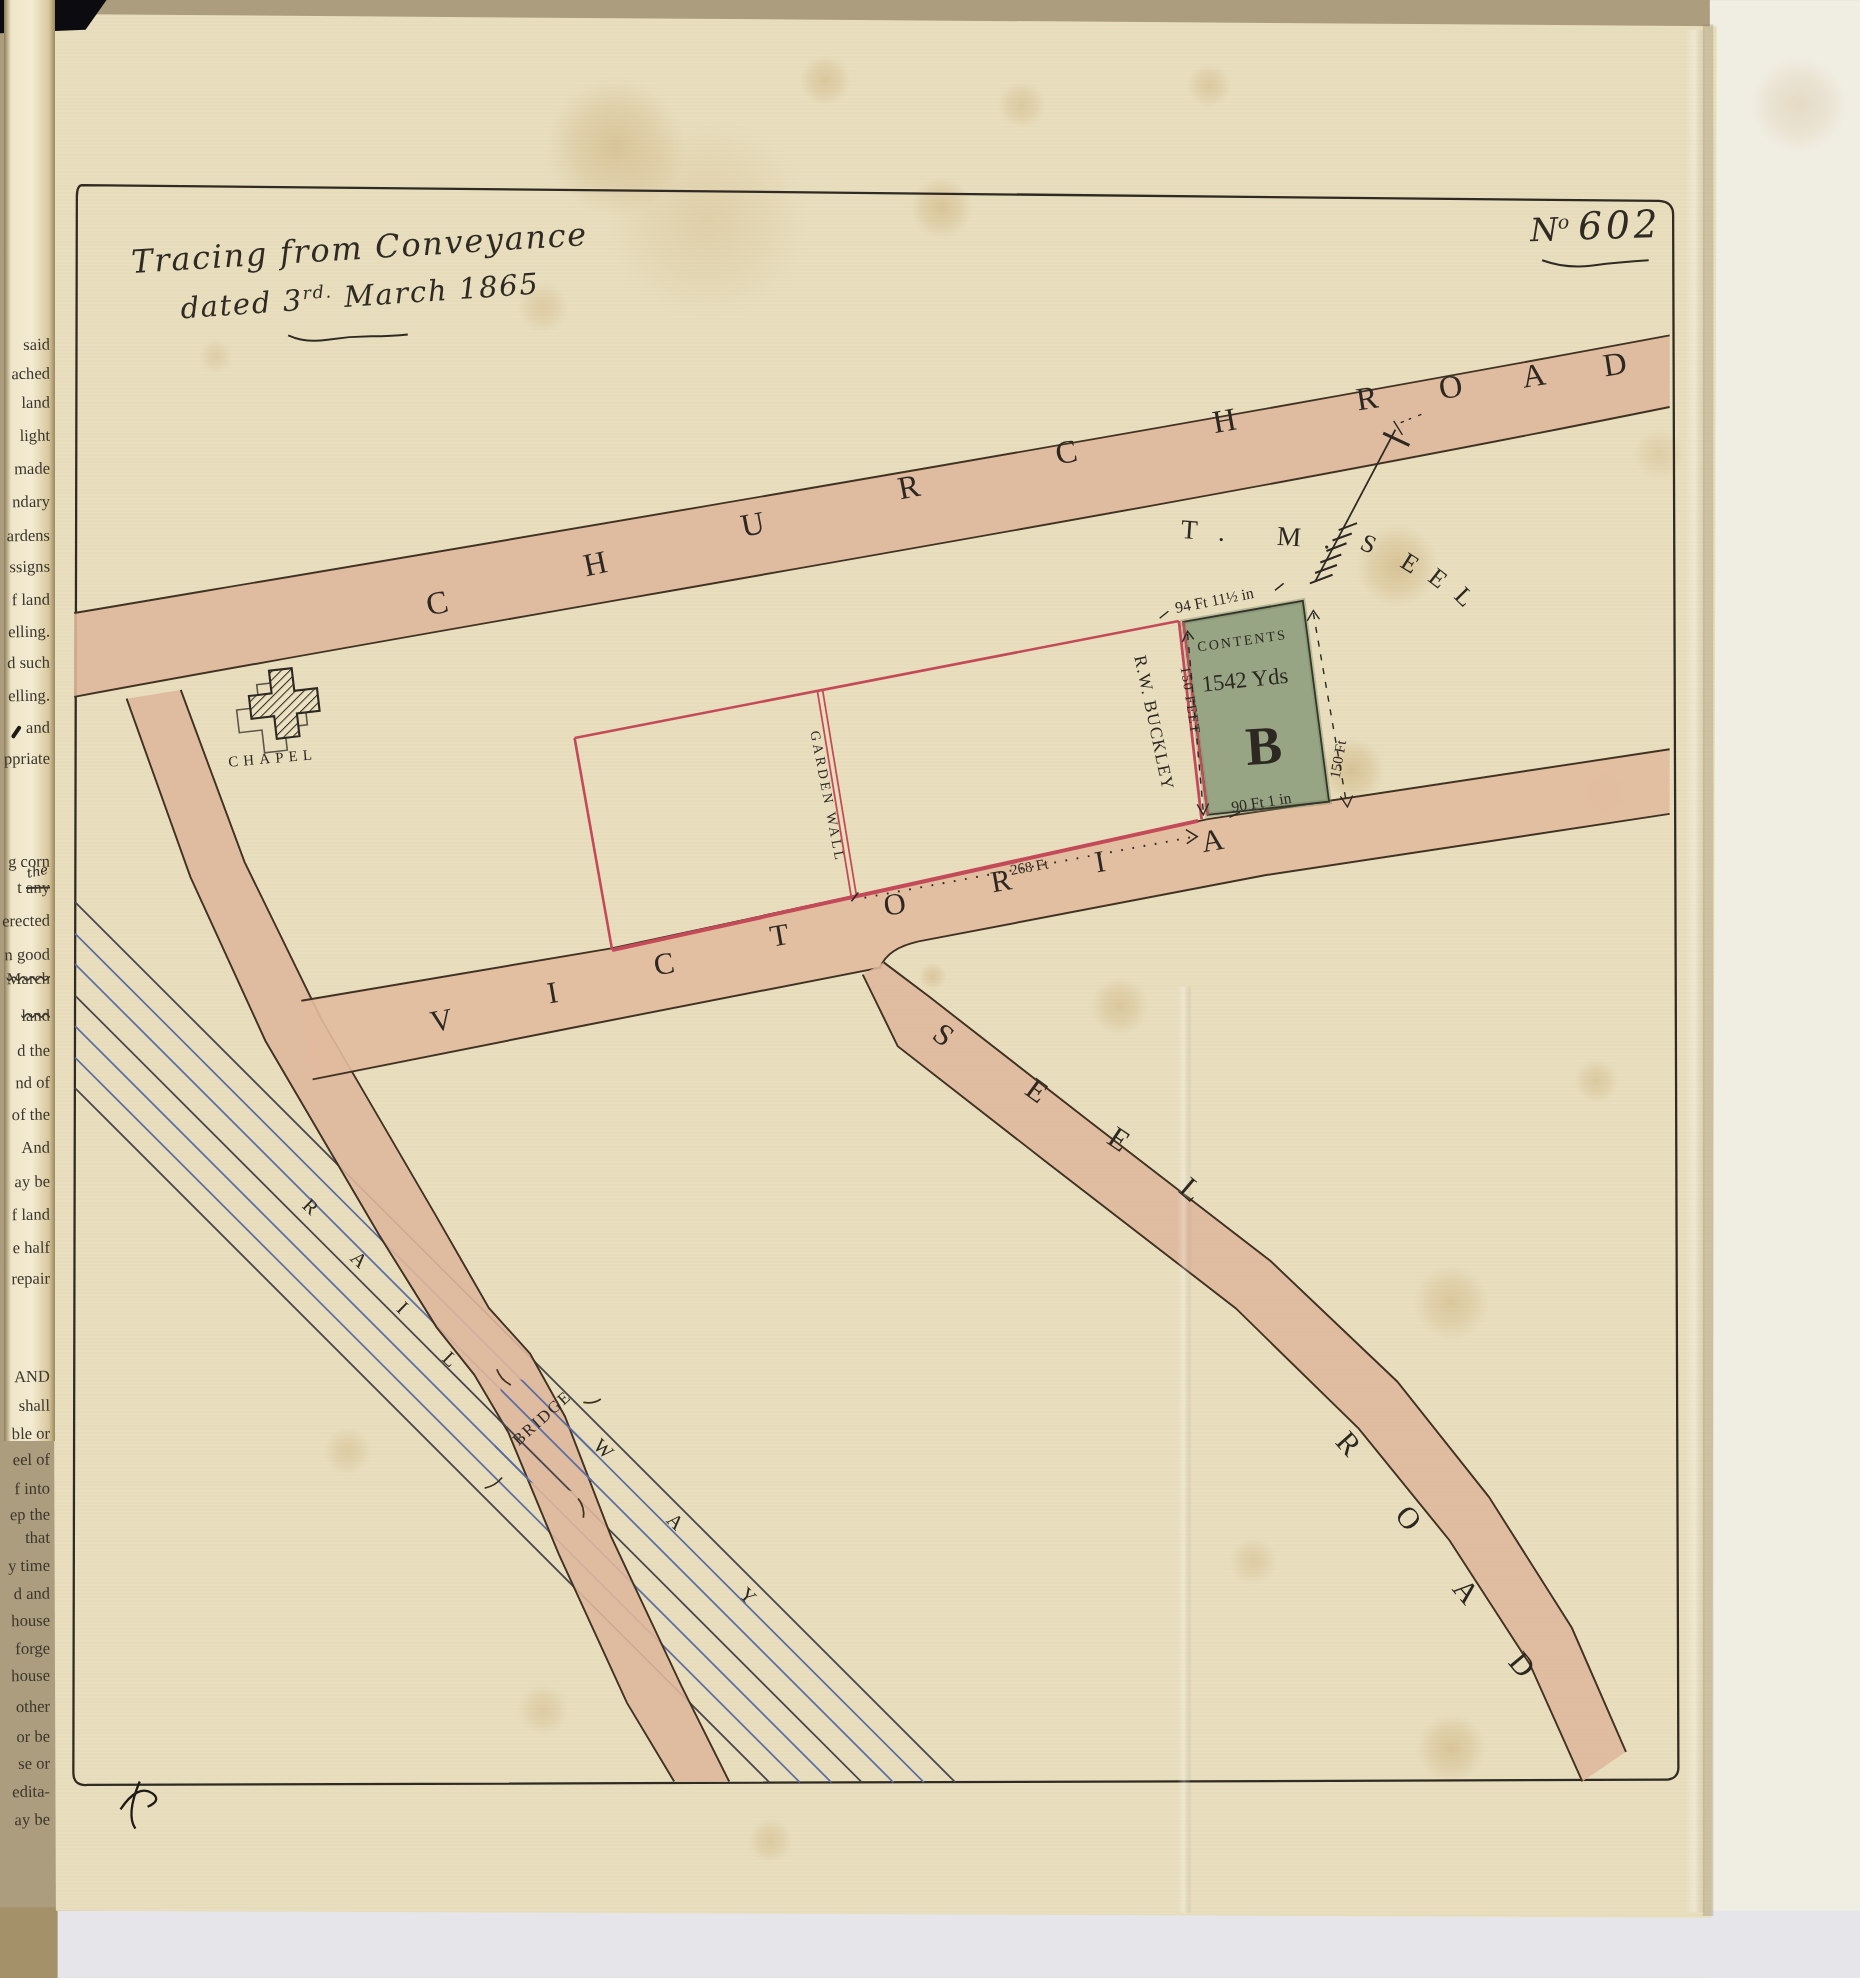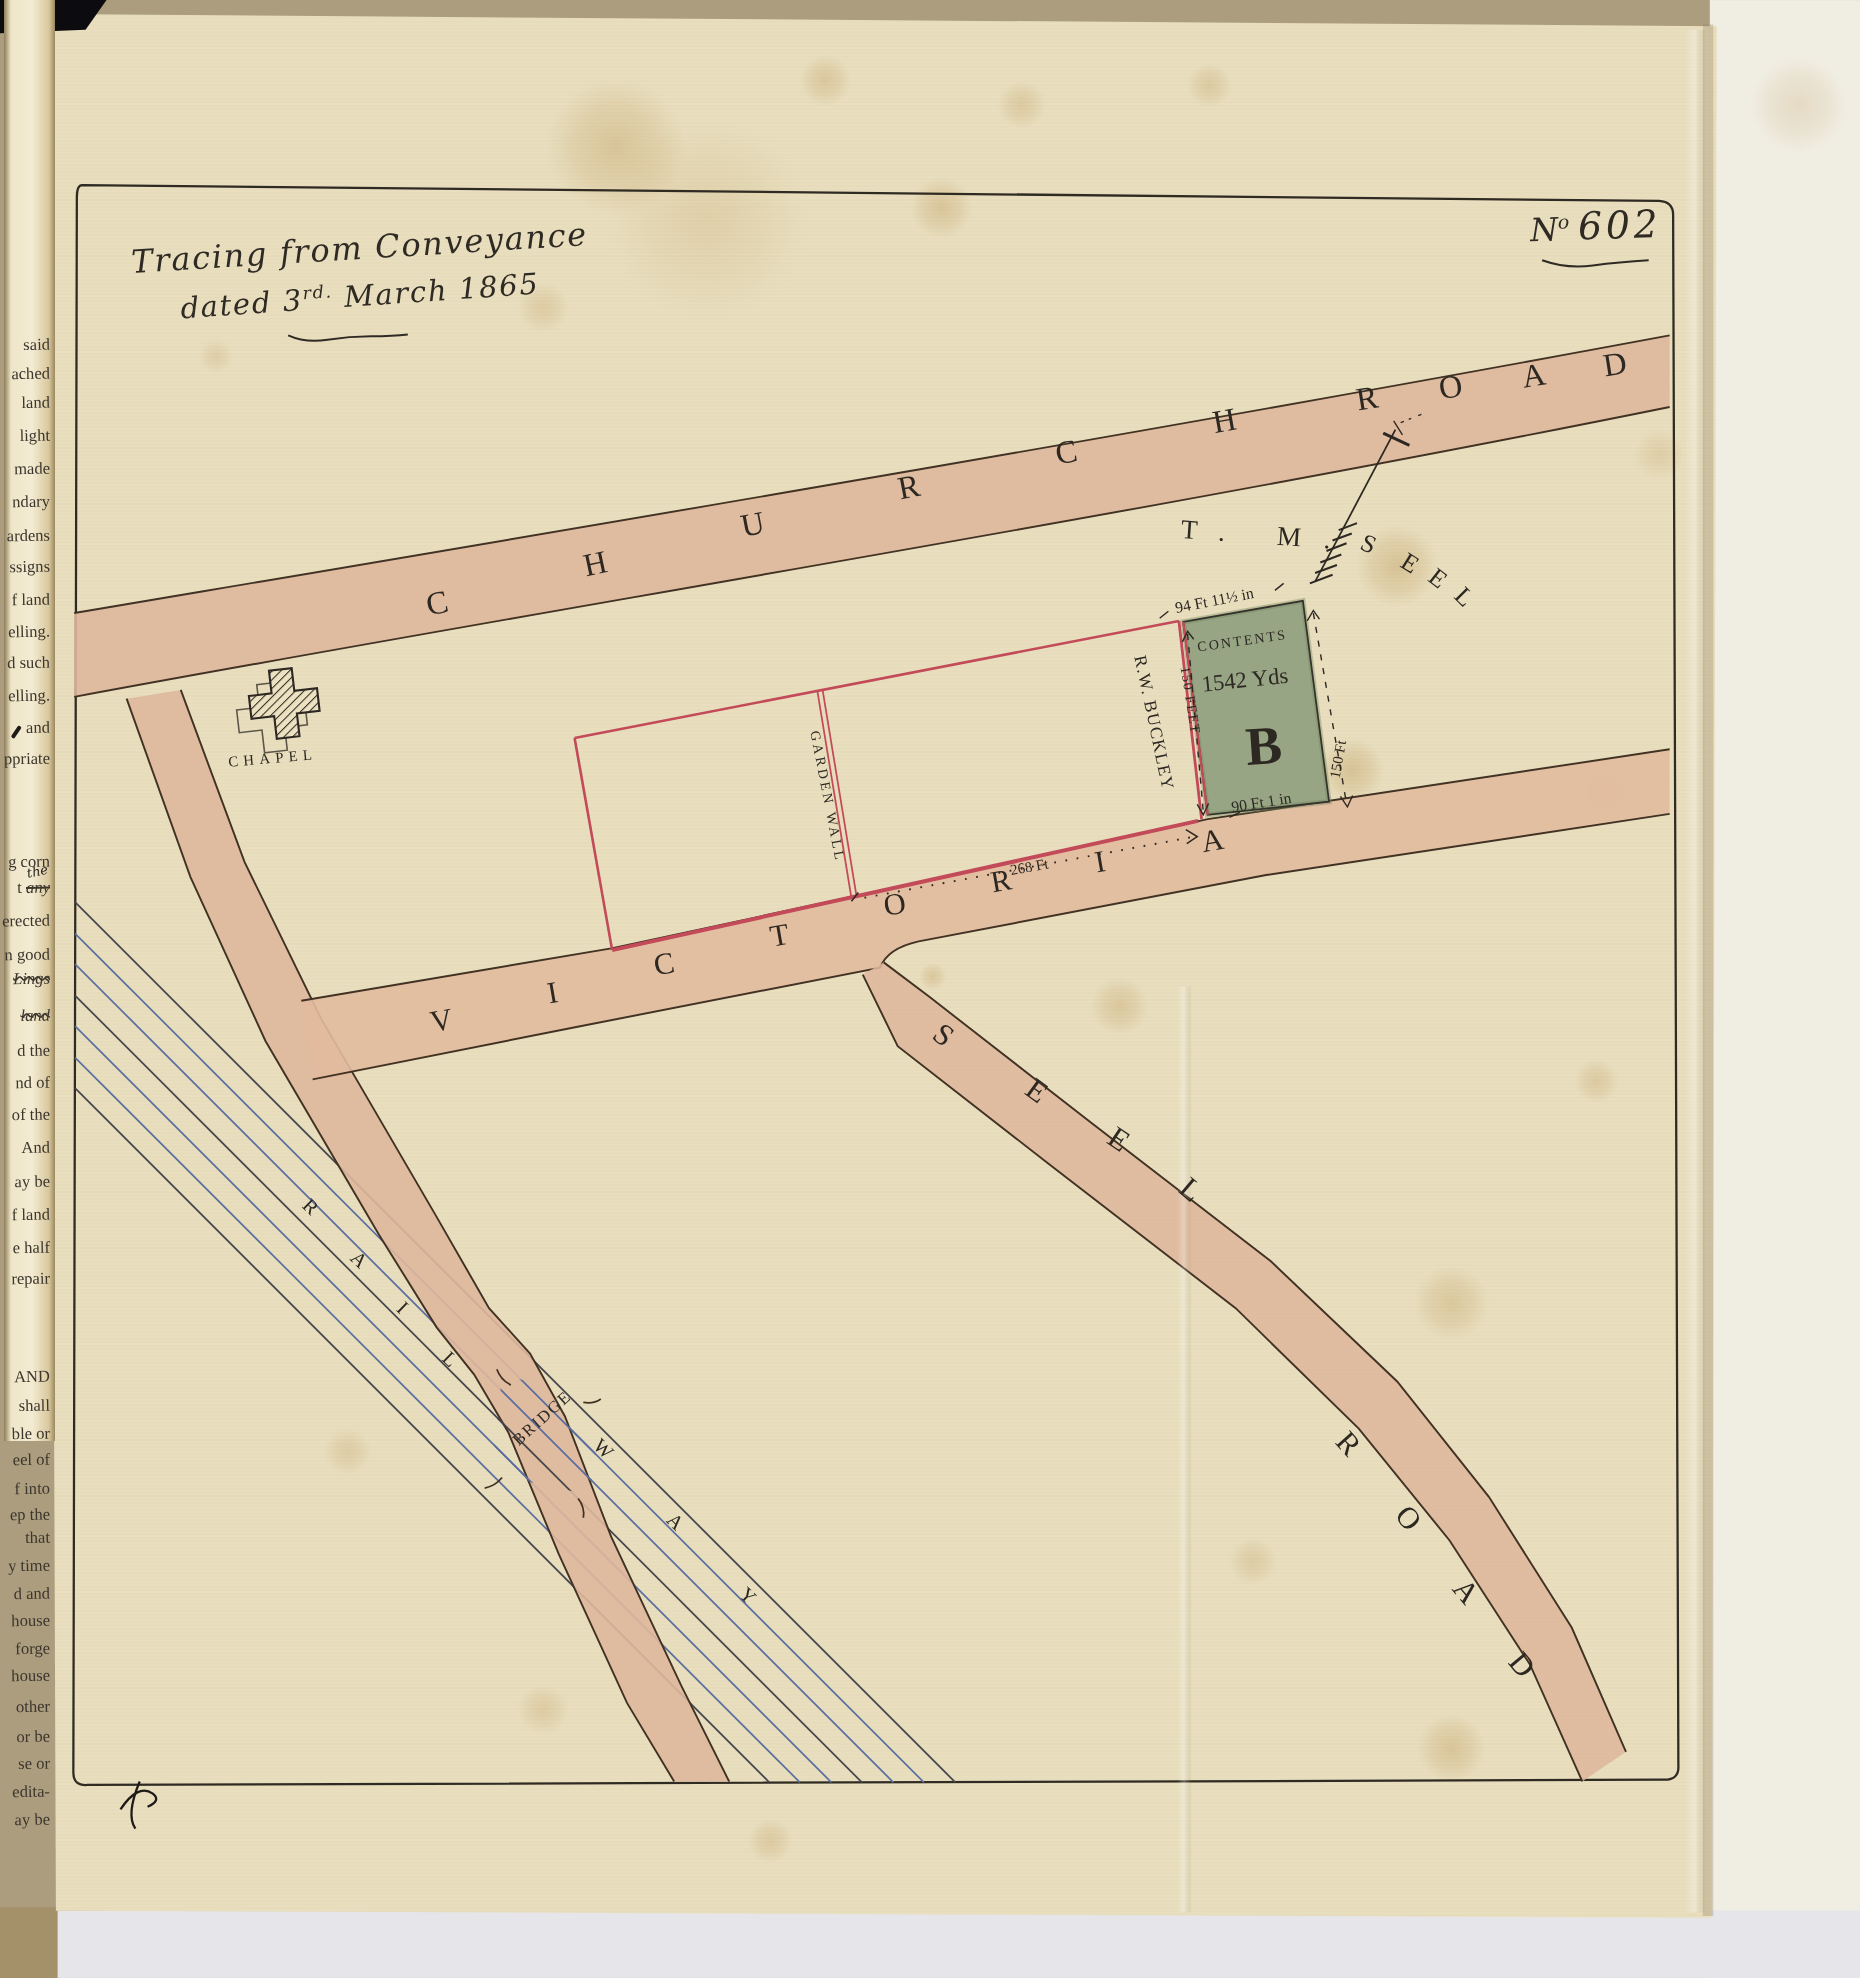--- a/index.html
+++ b/index.html
@@ -15,21 +15,21 @@
   #title2 sup{font-size:17.5px;}
   #planno{left:1530px;top:204px;font-size:32px;transform:rotate(-2deg);}
   #planno .num{font-size:38px;letter-spacing:3.5px;margin-left:8.7px;}
   #planno sup{font-size:19px;}
 
   
   #margin-strip{position:absolute;left:3.5px;top:0;width:51px;height:1441px;
      background:linear-gradient(90deg,#8d7c58 0,#efe6c9 14%,#f3ebd2 55%,#d9c89e 88%,#9b885f 100%);}
   .mtxt{position:absolute;right:4.4px;width:52px;text-align:right;font-size:16.6px;color:#3c362d;
         white-space:nowrap;transform:rotate(-1deg);}
-  .mtxt s{text-decoration-thickness:1.7px;font-style:italic;}
+  .mtxt s{text-decoration-thickness:1.7px;}
   .hand{position:absolute;top:-14px;right:1.7px;font-family:"DejaVu Serif",serif;font-style:italic;
         font-size:13px;color:#24201b;transform:rotate(-10deg);}
   .scribbled s{text-decoration:line-through wavy;}
   .flourish::before{content:"";display:inline-block;width:14px;height:3.5px;background:#1e1a15;
         transform:rotate(-55deg);margin-right:3.5px;border-radius:1.7px;}
 </style>
 </head>
 <body>
 
 <div id="canvas">
@@ -275,21 +275,21 @@
   <div class="mtxt" style="top:590px">f land</div>
   <div class="mtxt" style="top:622px">elling.</div>
   <div class="mtxt" style="top:653px">d such</div>
   <div class="mtxt" style="top:686px">elling.</div>
   <div class="mtxt flourish" style="top:718px">and</div>
   <div class="mtxt" style="top:749px">ppriate</div>
   <div class="mtxt" style="top:852px">g corn</div>
   <div class="mtxt" style="top:878px"><span>t </span><s>any</s><span class="hand">the</span></div>
   <div class="mtxt" style="top:911px">erected</div>
   <div class="mtxt" style="top:945px">n good</div>
-  <div class="mtxt scribbled" style="top:969px"><s>Lings</s></div>
+  <div class="mtxt scribbled" style="top:969px"><s>March</s></div>
   <div class="mtxt scribbled" style="top:1006px"><s>land</s></div>
   <div class="mtxt" style="top:1041px">d the</div>
   <div class="mtxt" style="top:1073px">nd of</div>
   <div class="mtxt" style="top:1105px">of the</div>
   <div class="mtxt" style="top:1138px">And</div>
   <div class="mtxt" style="top:1172px">ay be</div>
   <div class="mtxt" style="top:1205px">f land</div>
   <div class="mtxt" style="top:1238px">e half</div>
   <div class="mtxt" style="top:1269px">repair</div>
   <div class="mtxt" style="top:1367px">AND</div>

